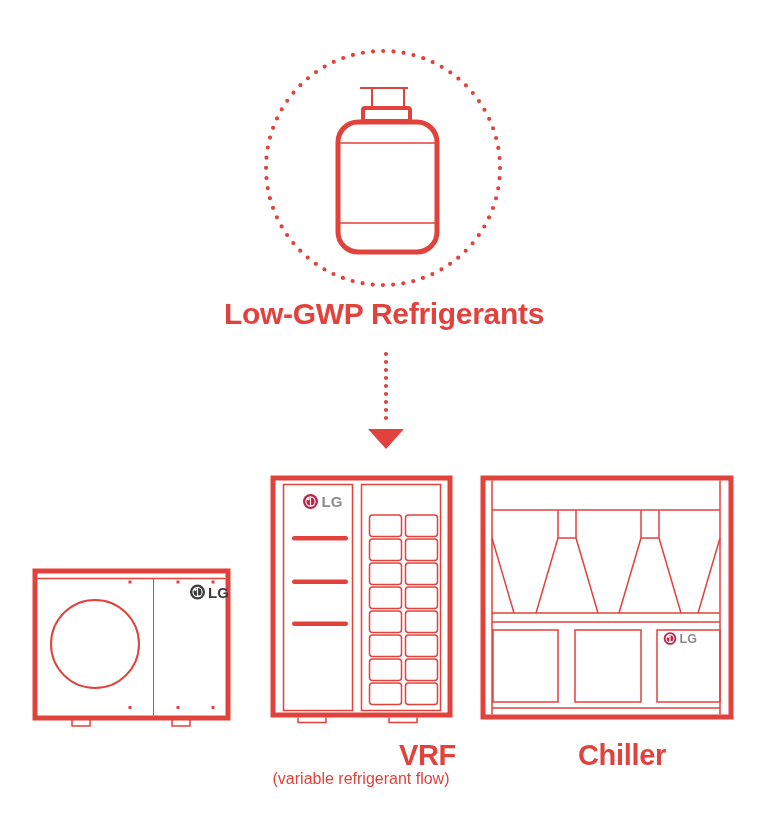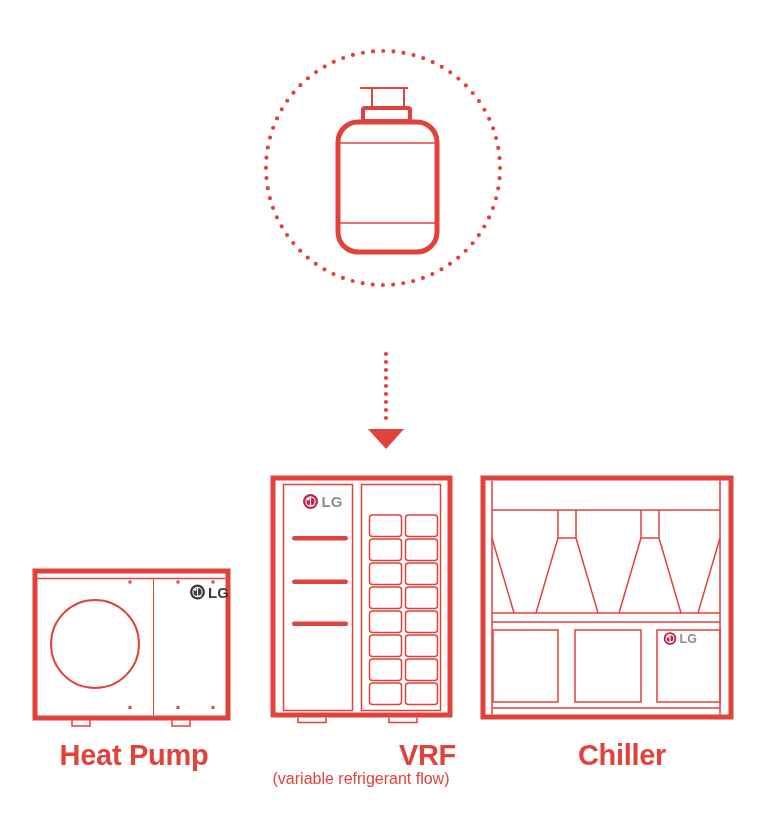--- a/index.html
+++ b/index.html
@@ -39,20 +39,21 @@
       <line class="rs w2" x1="98" y1="43" x2="146" y2="43"></line>
       <line class="rs w2" x1="110" y1="43" x2="110" y2="65"></line>
       <line class="rs w2" x1="142" y1="43" x2="142" y2="65"></line>
       <rect class="rs w4 fw" x="101" y="63" width="47" height="13" rx="2"></rect>
       <rect class="rs w5 fw" x="76" y="77" width="99" height="130" rx="20"></rect>
       <line class="rs w15" x1="78" y1="98" x2="173" y2="98"></line>
       <line class="rs w15" x1="78" y1="178" x2="173" y2="178"></line>
     </g>
   </svg>
 
+  <div class="abs title">Low-GWP Refrigerants</div>
 
   <svg class="abs" style="left:363px;top:350px;" width="44" height="102" viewBox="0 0 44 102">
     <line class="dot" x1="23" y1="4" x2="23" y2="76" stroke-width="4.2" stroke-dasharray="0 8"></line>
     <polygon class="fr" points="5,79 41,79 23,99"></polygon>
   </svg>
 
   <svg class="abs" style="left:28px;top:565px;" width="212" height="168" viewBox="0 0 212 168">
     <rect class="rs w5" x="7" y="6" width="193" height="147"></rect>
     <line class="rs w15" x1="9.5" y1="13.5" x2="197.5" y2="13.5"></line>
     <line class="rs" stroke-width="1" x1="125.5" y1="13.5" x2="125.5" y2="150.5"></line>
@@ -143,18 +144,17 @@
     <line class="rs w15" x1="16" y1="237" x2="244" y2="237"></line>
     <g>
       <circle class="lg-red-circle" cx="194" cy="167.5" r="6.3"></circle>
       <circle class="lg-face" cx="194" cy="167.5" r="3.9"></circle>
       <circle class="lg-eye" cx="192.2" cy="165.5" r="1.2"></circle>
       <path class="lg-face" d="M194,164.2 v6.6 M194,170.8 h3.2" stroke-width="1.1"></path>
       <text class="lg-text-gray" x="203.5" y="172" font-size="12.5">LG</text>
     </g>
   </svg>
 
-  <div class="abs plabel" style="left:28px;width:212px;">Heat Pump</div>
   <div class="abs plabel" style="left:266px;width:190px;text-align:right;">VRF</div>
   <div class="abs plabel" style="left:496px;width:252px;">Chiller</div>
   <div class="abs psub" style="left:236px;width:250px;">(variable refrigerant flow)</div>
 
 </div>
 
 </body></html>

